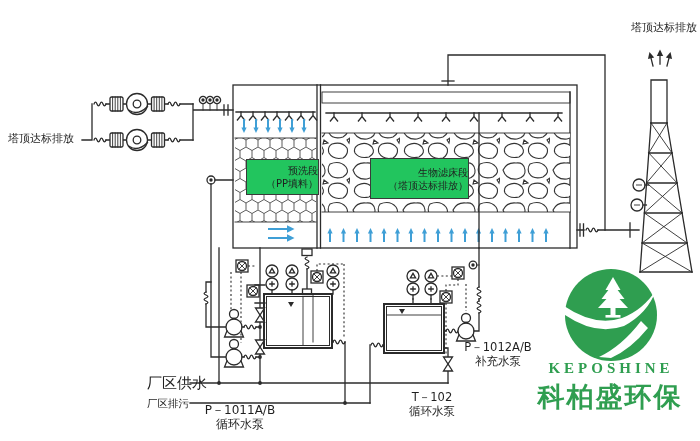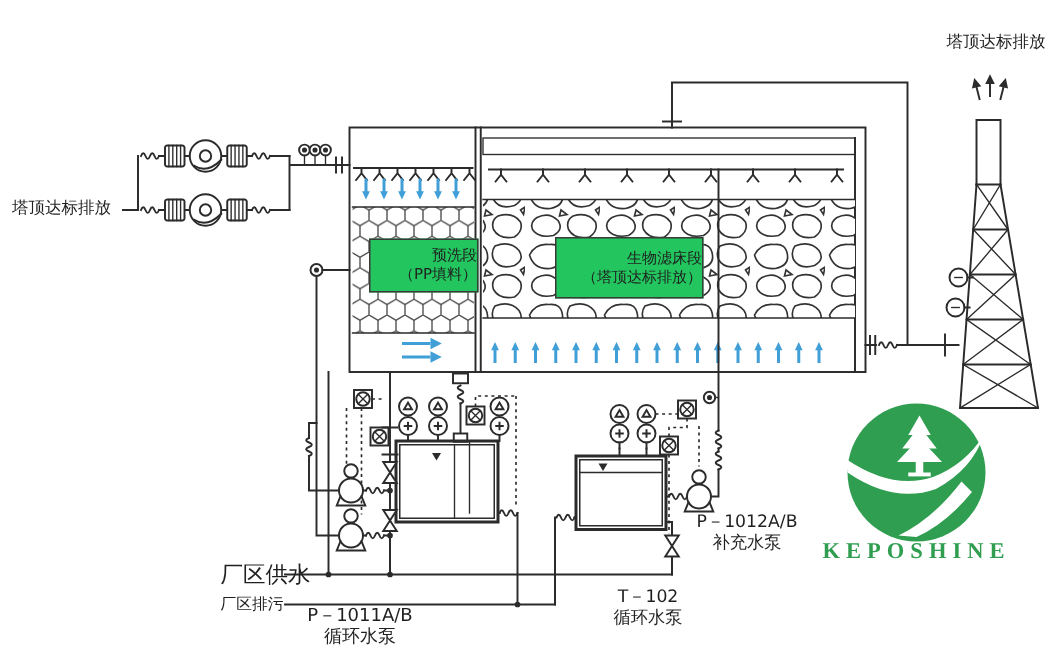--- a/index.html
+++ b/index.html
@@ -346,13 +346,14 @@
   <div>补充水泵</div>
 </div>
 <div class="lbl ctr" style="left:200px;top:403px;width:80px;font-size:12px;line-height:14px;">
   <div>P－1011A/B</div>
   <div>循环水泵</div>
 </div>
 <div class="lbl" style="left:147px;top:377px;font-size:15px;">厂区供水</div>
 <div class="lbl" style="left:147px;top:397px;font-size:10.5px;">厂区排污</div>
 
 <div class="brand green" style="left:548px;top:360px;width:126px;font-family:Liberation Serif, serif;">KEPOSHINE</div>
+<div class="company green" style="left:530px;top:379px;width:160px;">科柏盛环保</div>
 </div>
 
 </body></html>

